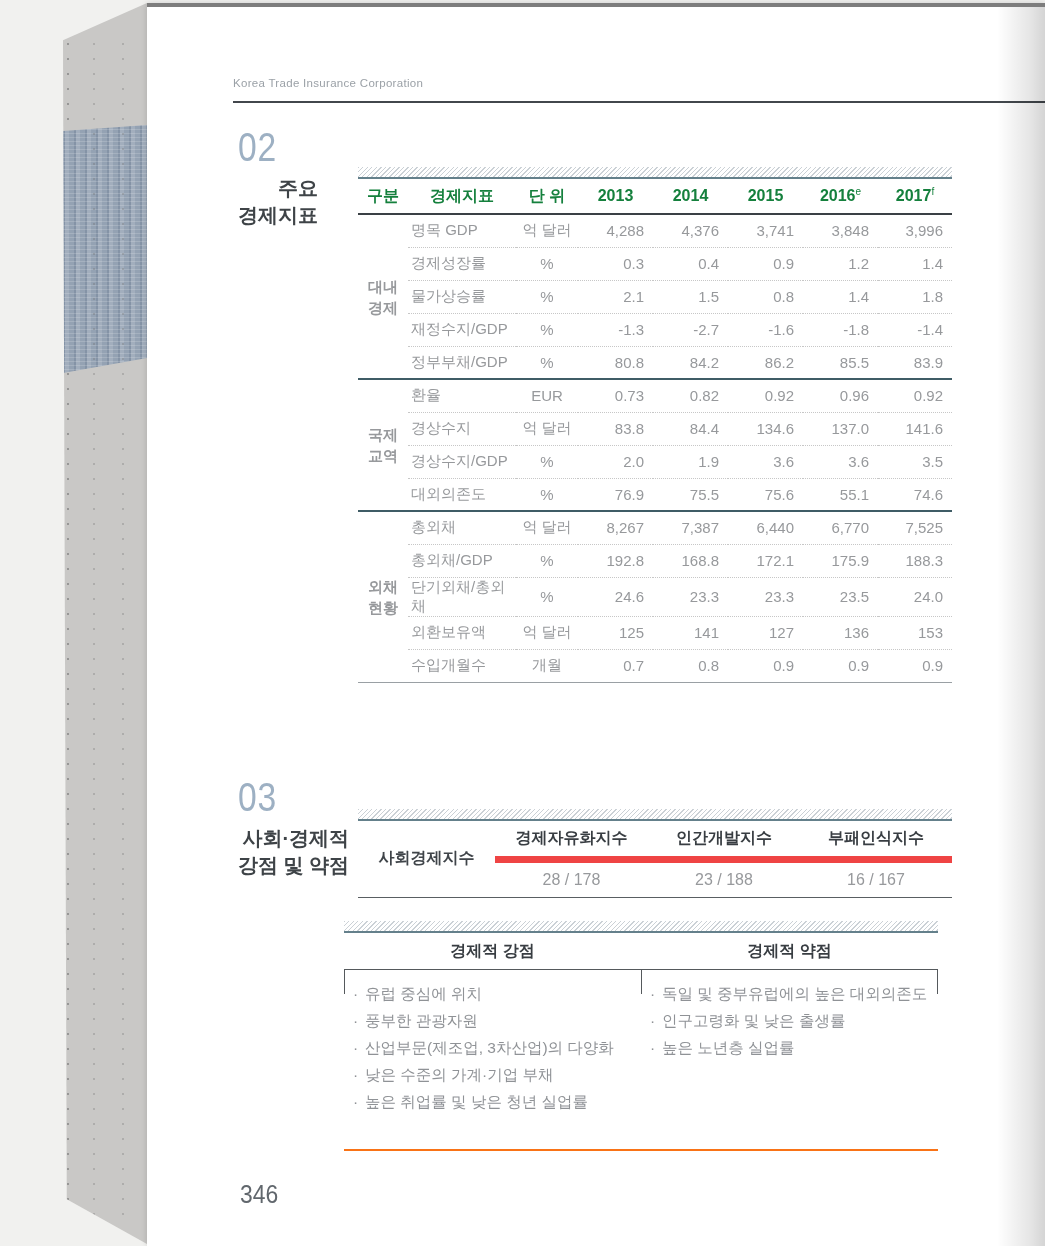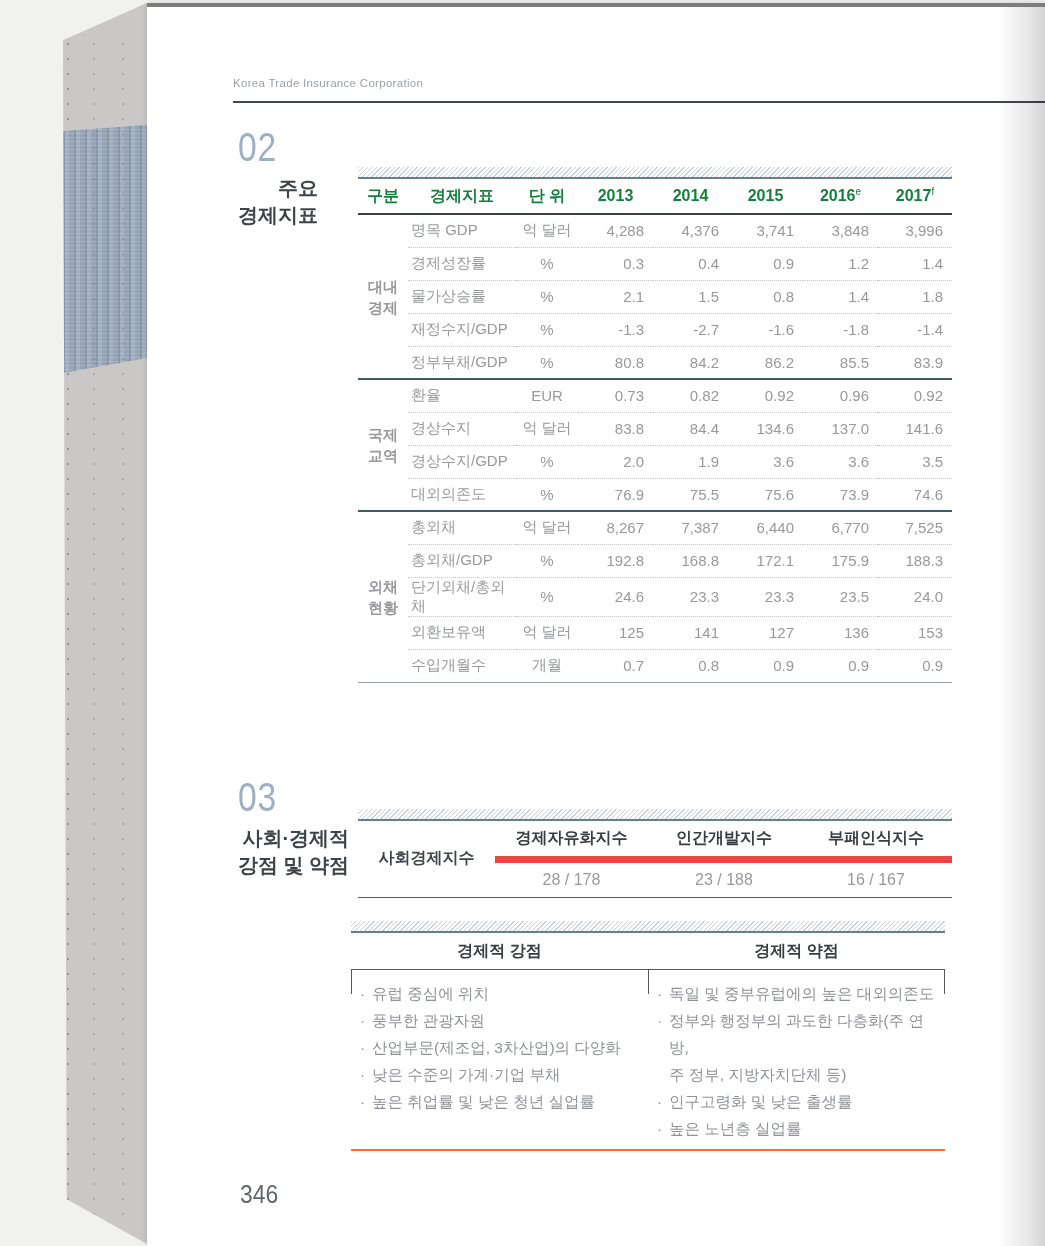--- a/index.html
+++ b/index.html
@@ -87,21 +87,21 @@
   .t2-wrap { position:absolute; left:211px; top:802px; width:594px; }
   table.t2 { width:594px; border-collapse:collapse; table-layout:fixed;
              border-bottom:1px solid #595e62; }
   table.t2 tr { height:38px; }
   table.t2 th { font-size:16px; font-weight:700; color:#383d42; text-align:center;
                 border-bottom:7px solid #ef4444; }
   table.t2 td.idx-label { font-size:16px; font-weight:700; color:#3f4449; text-align:center; }
   table.t2 td.idx-val { font-size:16px; color:#97999c; text-align:center; }
 
   
-  .t3-wrap { position:absolute; left:204px; top:914px; width:594px; }
+  .t3-wrap { position:absolute; left:197px; top:914px; width:594px; }
   .sw-heads { display:flex; height:36px; align-items:center; }
   .sw-heads div { width:50%; text-align:center; font-size:16px; font-weight:700; color:#383d42; }
   .sw-body {
     position:relative; height:182px; border-top:1px solid #55595c; border-bottom:2px solid #f97316;
     display:flex;
   }
   .tick { position:absolute; top:0; width:1px; height:24px; background:#55595c; }
   .tick.l { left:0; } .tick.c { left:297px; } .tick.r { right:0; }
   .sw-col { width:297px; padding:10px 6px 0 7px; }
   .sw-col ul { list-style:none; }
@@ -247,21 +247,21 @@
           <td class="val">3.6</td>
           <td class="val">3.6</td>
           <td class="val">3.5</td>
         </tr>
         <tr>
           <td class="ind">대외의존도</td>
           <td class="unit">%</td>
           <td class="val">76.9</td>
           <td class="val">75.5</td>
           <td class="val">75.6</td>
-          <td class="val">73.9</td>
+          <td class="val">55.1</td>
           <td class="val">74.6</td>
         </tr>
       </tbody>
       <tbody>
         <tr>
           <td class="grp" rowspan="5">
             <div>외채</div>
             <div>현황</div>
           </td>
           <td class="ind">총외채</td>
@@ -360,22 +360,20 @@
           <li>유럽 중심에 위치</li>
           <li>풍부한 관광자원</li>
           <li>산업부문(제조업, 3차산업)의 다양화</li>
           <li>낮은 수준의 가계·기업 부채</li>
           <li>높은 취업률 및 낮은 청년 실업률</li>
         </ul>
       </div>
       <div class="sw-col">
         <ul>
           <li>독일 및 중부유럽에의 높은 대외의존도</li>
-          <li>정부와 행정부의 과도한 다층화(주 연방,
-주 정부, 지방자치단체 등)</li>
           <li>인구고령화 및 낮은 출생률</li>
           <li>높은 노년층 실업률</li>
         </ul>
       </div>
     </div>
   </div>
 
   <div class="page-num">346</div>
 </div>
 

